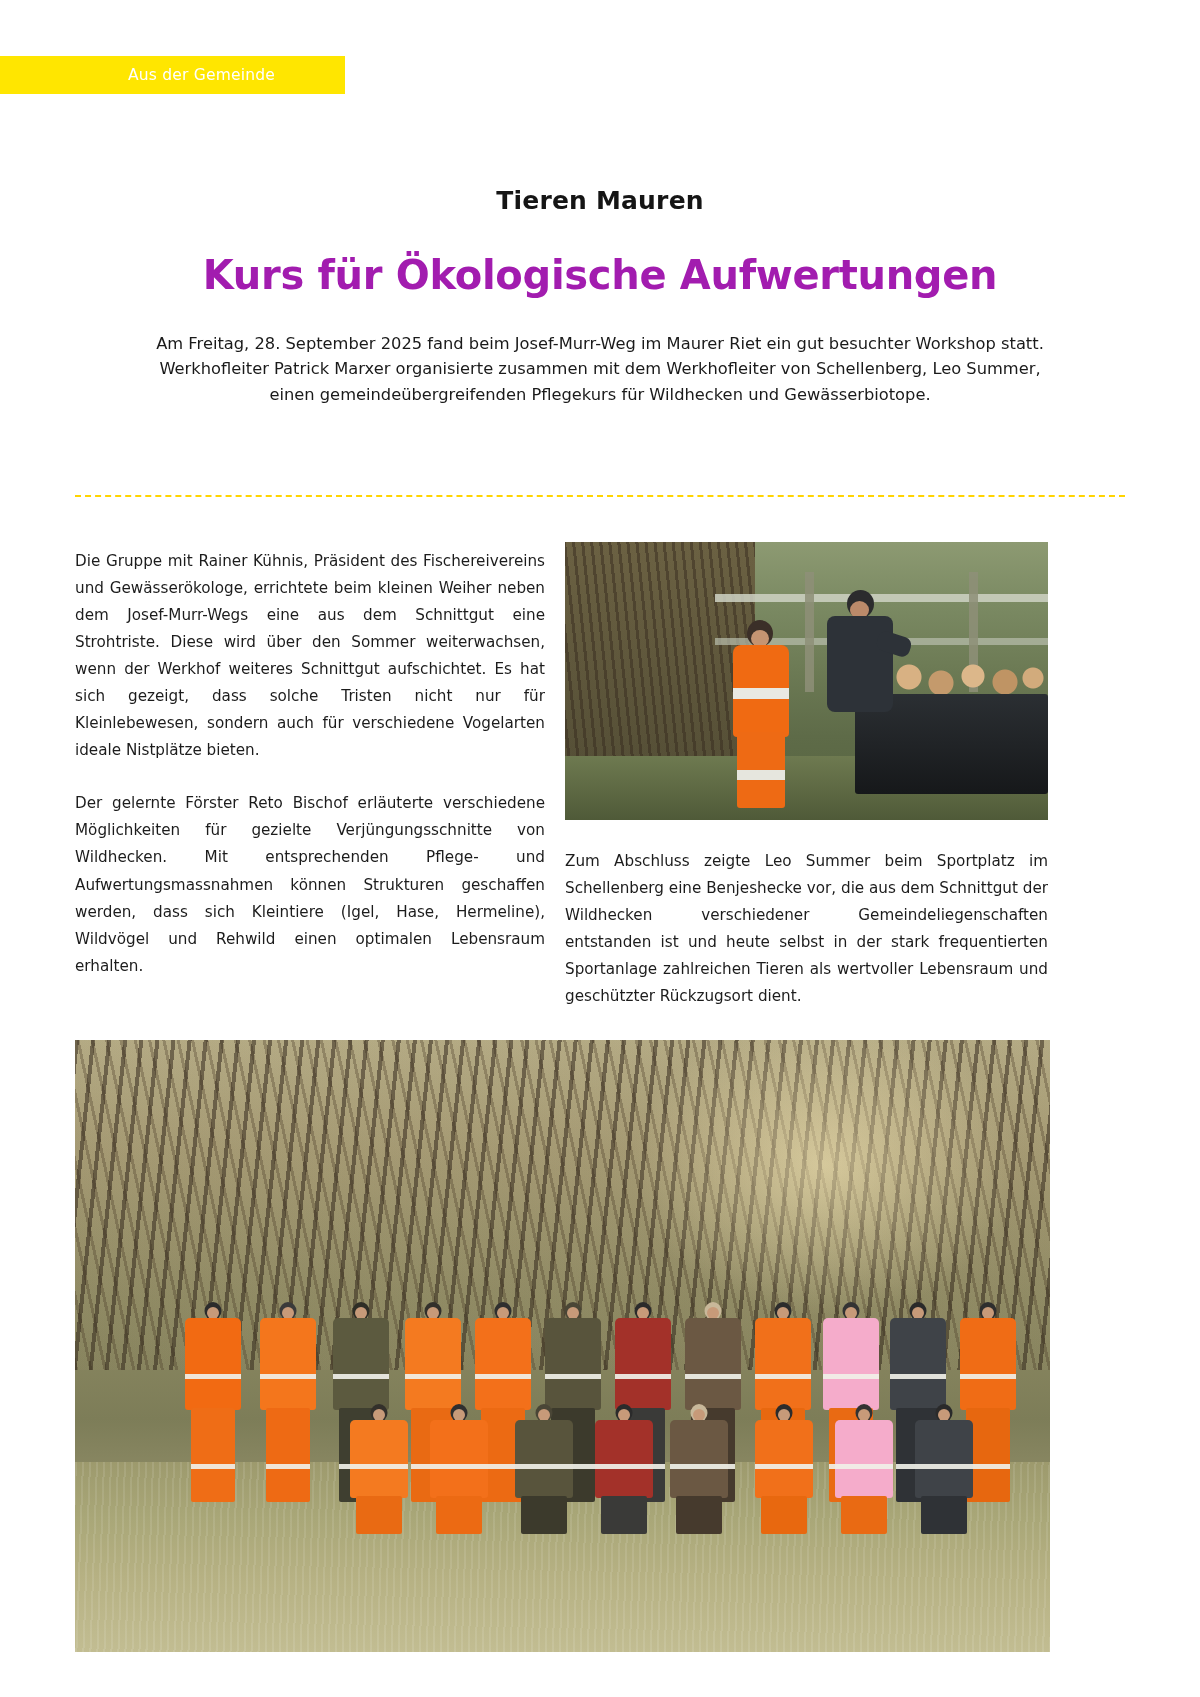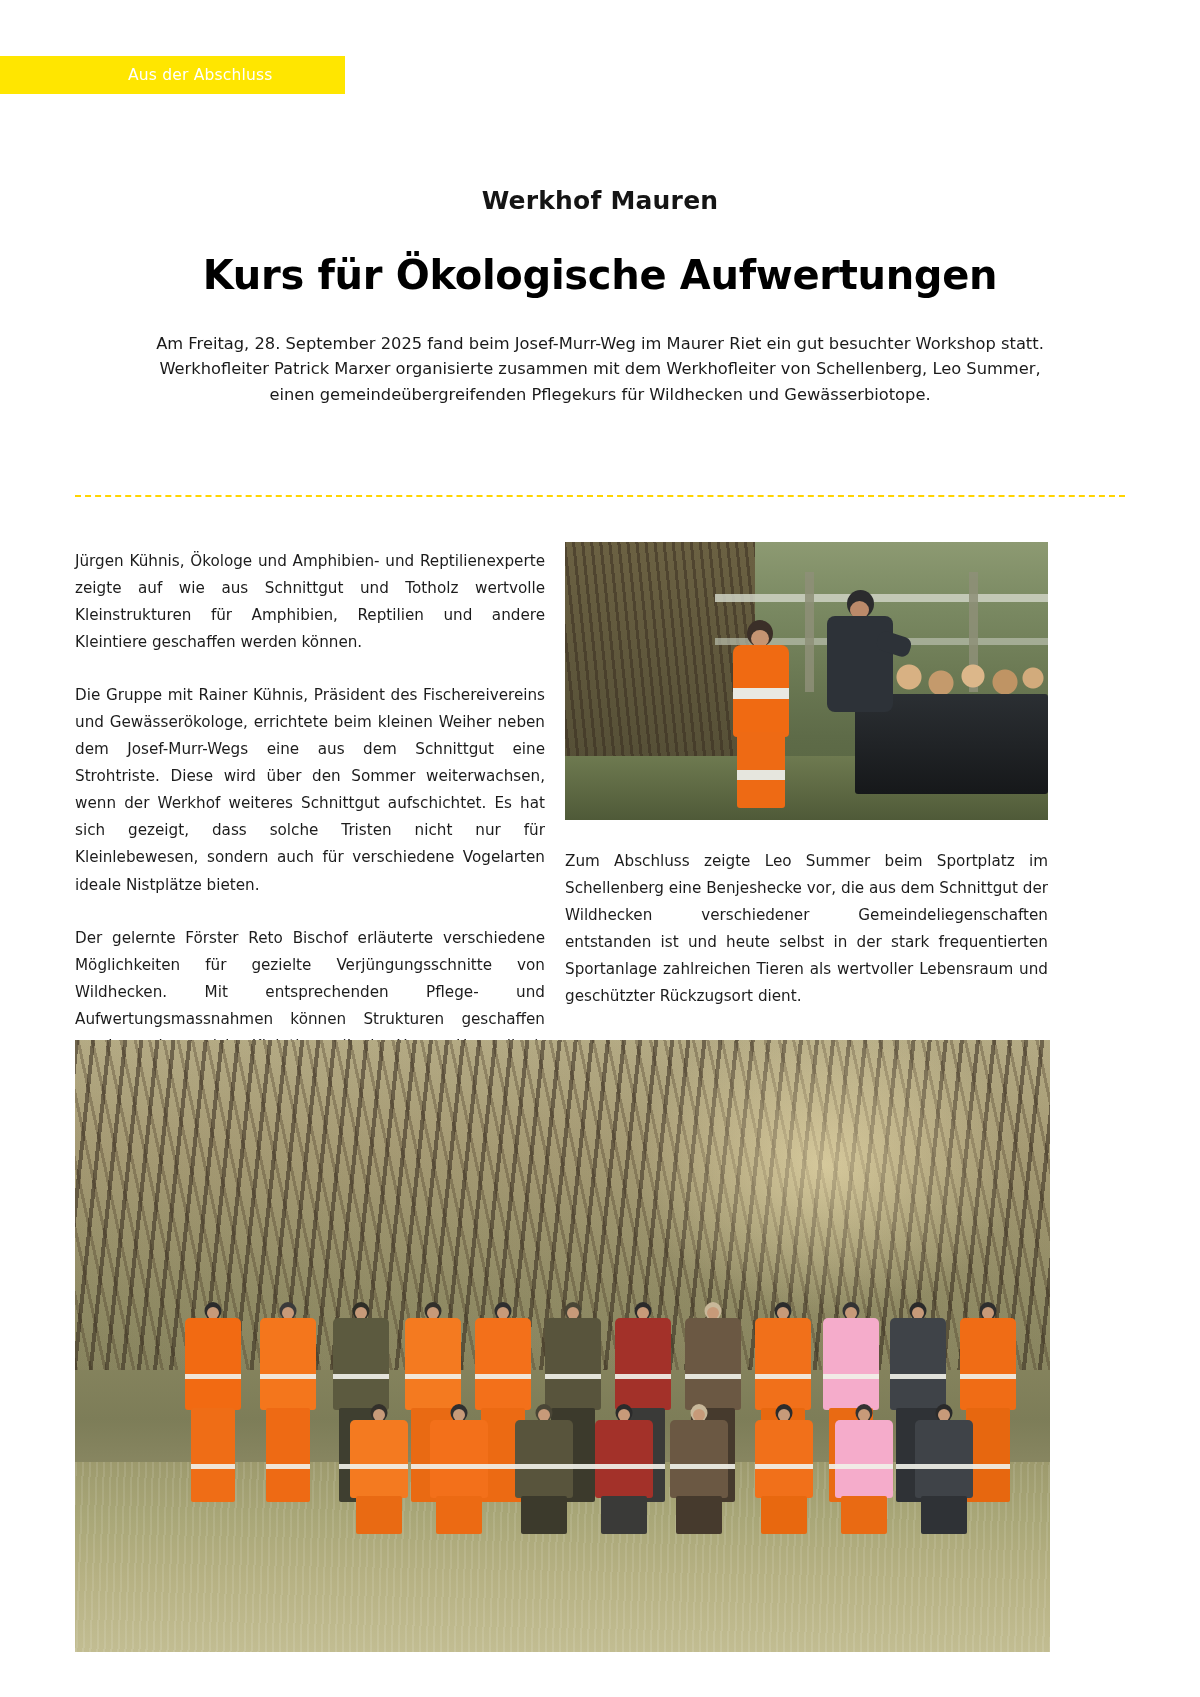--- a/index.html
+++ b/index.html
@@ -47,21 +47,21 @@
     font-size: 25px;
     font-weight: bold;
     letter-spacing: 0.2px;
     color: #151515;
     margin: 0 0 34px 0;
   }
   .headline {
     font-size: 40px;
     font-weight: bold;
     line-height: 1.30;
-    color: #000000;
+    color: #a21caf;
     margin: 0;
     letter-spacing: -0.3px;
   }
   .lead {
     margin: 30px auto 0 auto;
     width: 900px;
     font-size: 16.3px;
     line-height: 1.55;
     color: #1a1a1a;
   }
@@ -218,35 +218,34 @@
 
   
   .page-bottom {
     position:absolute; left:0; bottom:0; width:100%; height:45px; background:#ffffff;
   }
 </style>
 </head>
 <body>
 
 <div class="section-tab">
-  <span class="label">Aus der Abschluss</span>
+  <span class="label">Aus der Gemeinde</span>
 </div>
 
 <div class="header">
-  <div class="kicker">Werkhof Mauren</div>
+  <div class="kicker">Tieren Mauren</div>
   <h1 class="headline">
     <span>Kurs für Ökologische Aufwertungen</span><br>
   </h1>
   <p class="lead">Am Freitag, 28. September 2025 fand beim Josef-Murr-Weg im Maurer Riet ein gut besuchter Workshop statt. Werkhofleiter Patrick Marxer organisierte zusammen mit dem Werkhofleiter von Schellenberg, Leo Summer, einen gemeindeübergreifenden Pflegekurs für Wildhecken und Gewässerbiotope.</p>
 </div>
 
 <div class="rule"></div>
 
 <div class="col-left">
-  <p>Jürgen Kühnis, Ökologe und Amphibien- und Reptilienexperte zeigte auf wie aus Schnittgut und Totholz wertvolle Kleinstrukturen für Amphibien, Reptilien und andere Kleintiere geschaffen werden können.</p>
   <p>Die Gruppe mit Rainer Kühnis, Präsident des Fischereivereins und Gewässerökologe, errichtete beim kleinen Weiher neben dem Josef-Murr-Wegs eine aus dem Schnittgut eine Strohtriste. Diese wird über den Sommer weiterwachsen, wenn der Werkhof weiteres Schnittgut aufschichtet. Es hat sich gezeigt, dass solche Tristen nicht nur für Kleinlebewesen, sondern auch für verschiedene Vogelarten ideale Nistplätze bieten.</p>
   <p>Der gelernte Förster Reto Bischof erläuterte verschiedene Möglichkeiten für gezielte Verjüngungsschnitte von Wildhecken. Mit entsprechenden Pflege- und Aufwertungsmassnahmen können Strukturen geschaffen werden, dass sich Kleintiere (Igel, Hase, Hermeline), Wildvögel und Rehwild einen optimalen Lebensraum erhalten.</p>
 </div>
 
 <div class="col-right">
   <p>Zum Abschluss zeigte Leo Summer beim Sportplatz im Schellenberg eine Benjeshecke vor, die aus dem Schnittgut der Wildhecken verschiedener Gemeindeliegenschaften entstanden ist und heute selbst in der stark frequentierten Sportanlage zahlreichen Tieren als wertvoller Lebensraum und geschützter Rückzugsort dient.</p>
 </div>
 
 <figure class="photo-top" style="margin:0;">
   <div class="p1-sky"></div>

